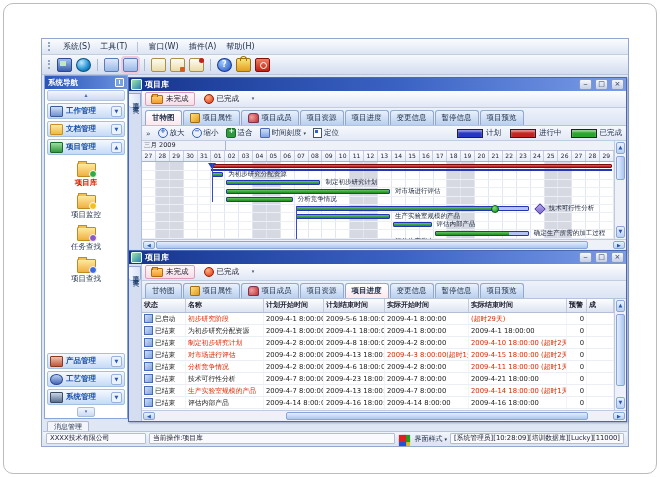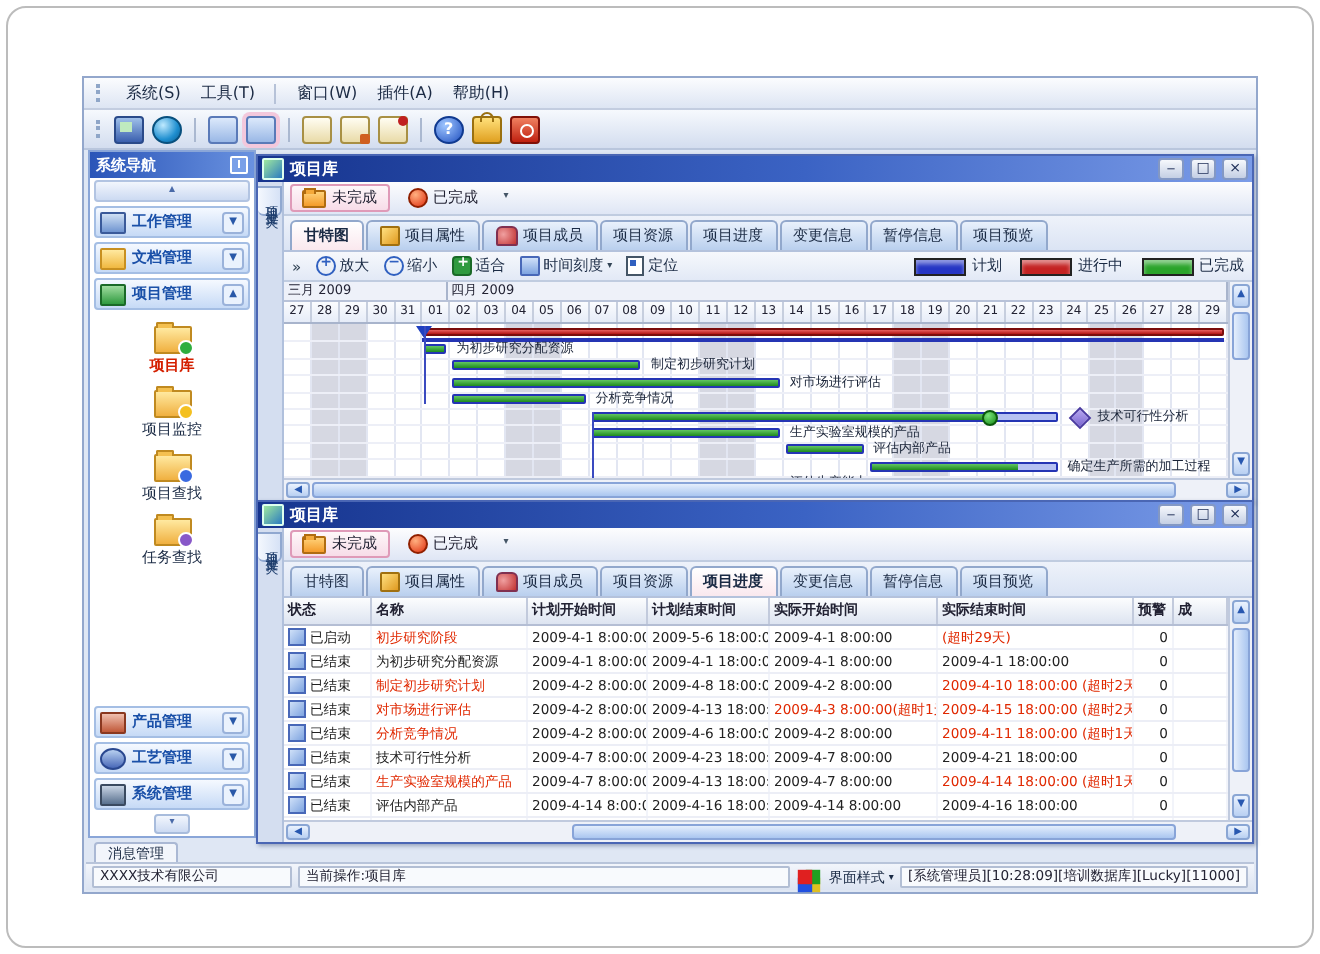--- a/index.html
+++ b/index.html
@@ -227,26 +227,26 @@
           <div class="sb-items">
             <div class="sb-item selected">
               <div class="sb-ico folder-projects-icon"></div>
               <span class="lbl">项目库</span>
             </div>
             <div class="sb-item">
               <div class="sb-ico folder-monitor-icon"></div>
               <span class="lbl">项目监控</span>
             </div>
             <div class="sb-item">
+              <div class="sb-ico folder-search-task-icon"></div>
+              <span class="lbl">任务查找</span>
+            </div>
+            <div class="sb-item">
               <div class="sb-ico folder-search-project-icon"></div>
               <span class="lbl">项目查找</span>
-            </div>
-            <div class="sb-item">
-              <div class="sb-ico folder-search-task-icon"></div>
-              <span class="lbl">任务查找</span>
             </div>
             <div class="sb-item"></div>
           </div>
           <div class="sb-group">
             <span class="gi product-icon"></span>
             <span>产品管理</span>
             <span class="arr">▼</span>
           </div>
           <div class="sb-group">
             <span class="gi process-icon"></span>
@@ -349,21 +349,20 @@
                 <span class="lg">
                   <span class="lg-swatch" style="background: rgb(42, 164, 42);"></span>
                   <span>已完成</span>
                 </span>
               </span>
             </div>
           <div class="chart-wrap">
             <div class="chart">
               <div class="months" id="g-months">
                   <div class="m-cell" style="width: 84px;">三月 2009</div>
-                  <div class="m-cell" style="width: 402.588px;">四月 2009</div>
                 </div>
               <div class="days" id="g-days">
                   <div class="d-cell" style="width: 13.8824px;">27</div>
                   <div class="d-cell" style="width: 13.8824px;">28</div>
                   <div class="d-cell" style="width: 13.8824px;">29</div>
                   <div class="d-cell" style="width: 13.8824px;">30</div>
                   <div class="d-cell" style="width: 13.8824px;">31</div>
                   <div class="d-cell" style="width: 13.8824px;">01</div>
                   <div class="d-cell" style="width: 13.8824px;">02</div>
                   <div class="d-cell" style="width: 13.8824px;">03</div>

